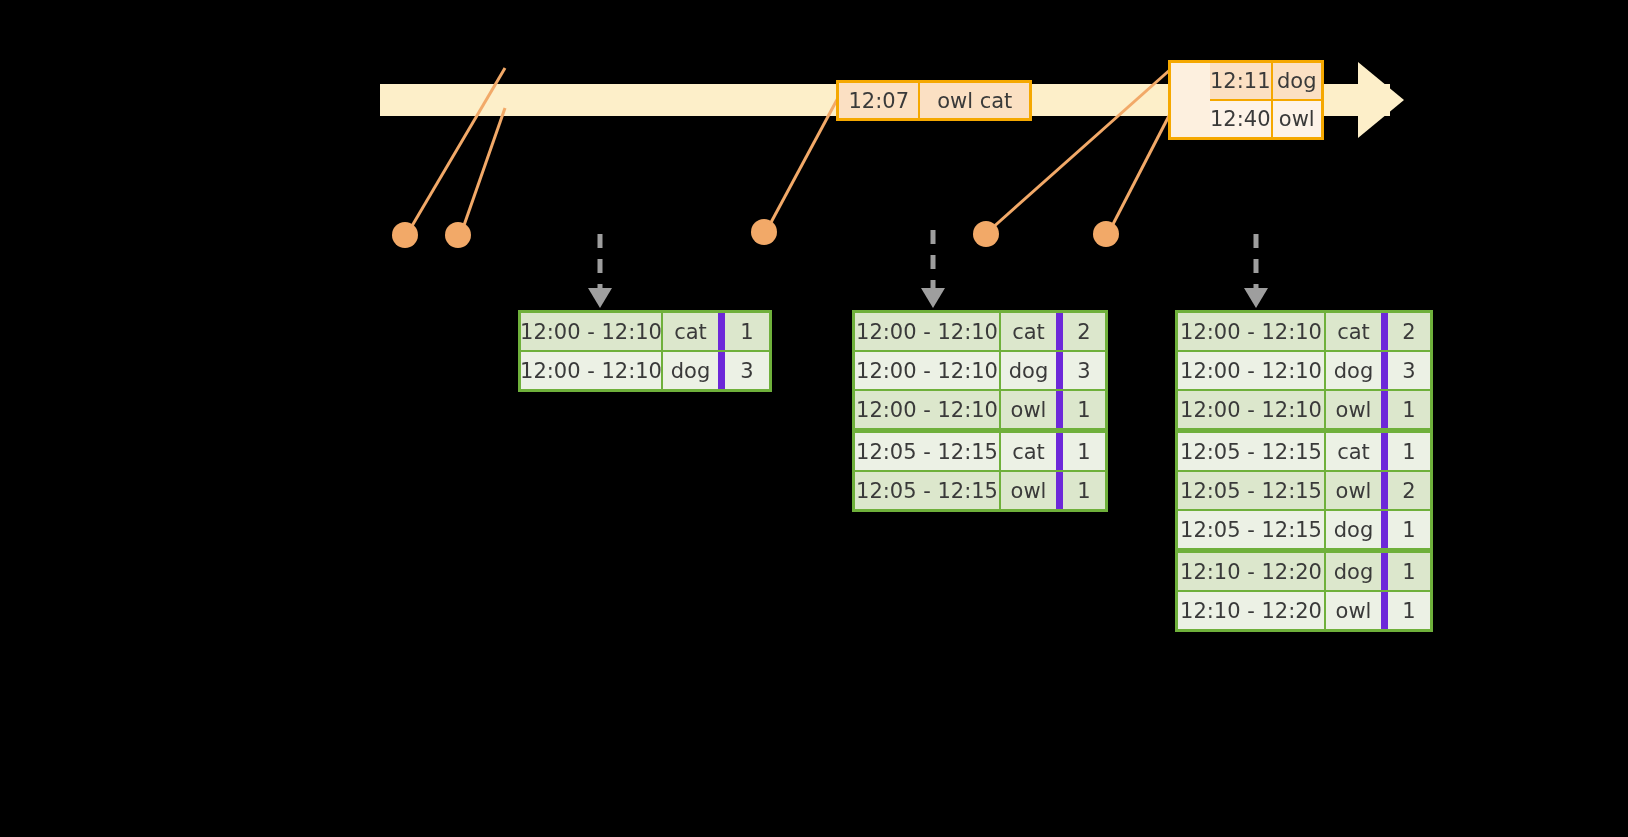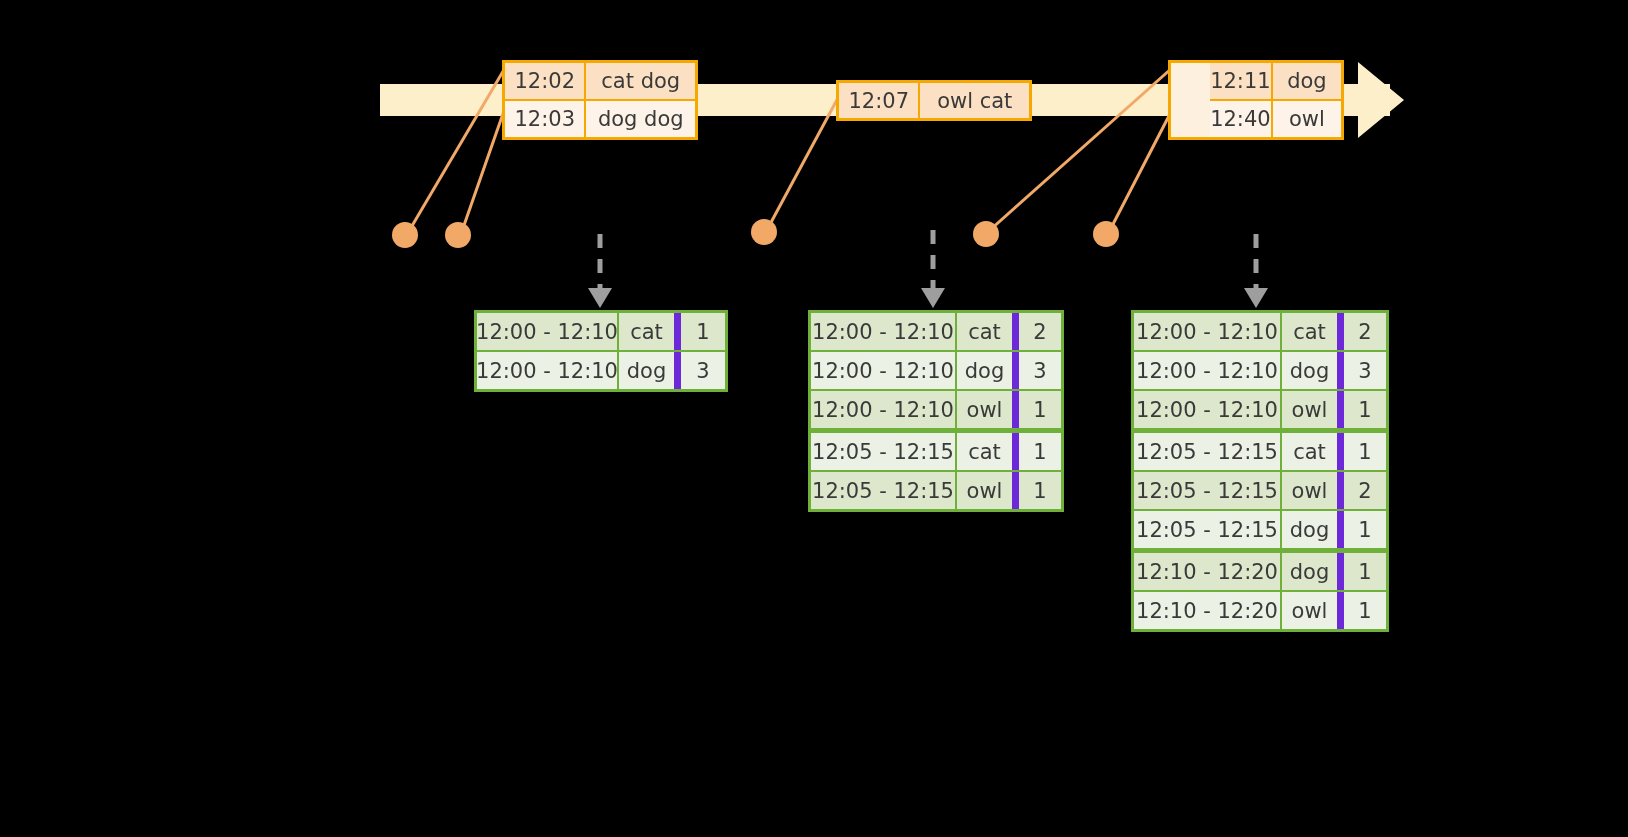--- a/index.html
+++ b/index.html
@@ -38,35 +38,36 @@
     font-size:21px;color:#3a3a3a;background:#FDF3E8;
     box-sizing:border-box;white-space:nowrap;
   }
   .ev-time{width:84px;border-right:2px solid #F5A800;}
   .ev-words{flex:1 1 auto;}
 
   #evt-a{left:502px;top:60px;width:196px;height:80px;}
   #evt-a .ev-words{width:112px;}
   #evt-b{left:836px;top:80px;width:196px;height:41px;}
   #evt-b .ev-words{width:112px;}
-  #evt-c{left:1168px;top:60px;width:176px;height:80px;padding-left:39px;}
+  #evt-c{left:1168px;top:60px;width:156px;height:80px;padding-left:39px;}
   #evt-c .ev-words{width:92px;}
 
   
   .dot{
     position:absolute;width:26px;height:26px;border-radius:50%;
     background:#F2A968;
   }
 
   
   .result-table{
     position:absolute;
     border:3px solid #6FB03B;
     box-sizing:border-box;
     background:#f9a8d4;
+    margin-left:44px;
   }
   .rt-row{display:flex;border-bottom:2px solid #6FB03B;box-sizing:border-box;}
   .rt-row:last-child{border-bottom:none;}
   .rt-row.group-end{border-bottom:5px solid #6FB03B;}
   .rt-cell{
     display:flex;align-items:center;justify-content:center;
     font-size:21px;color:#3a3a3a;box-sizing:border-box;
     height:37px;white-space:nowrap;
   }
   .rt-row.band-a .rt-cell{background:#DCE7CC;}
@@ -102,30 +103,20 @@
       <line x1="933" y1="230" x2="933" y2="290"></line>
       <line x1="1256" y1="234" x2="1256" y2="290"></line>
     </g>
     <g fill="#9E9E9E">
       <polygon points="588,288 612,288 600,308"></polygon>
       <polygon points="921,288 945,288 933,308"></polygon>
       <polygon points="1244,288 1268,288 1256,308"></polygon>
     </g>
   </svg>
 
-  <div class="event-box" id="evt-a">
-    <div class="event-row shade">
-      <div class="ev-cell ev-time">12:02</div>
-      <div class="ev-cell ev-words">cat dog</div>
-    </div>
-    <div class="event-row">
-      <div class="ev-cell ev-time">12:03</div>
-      <div class="ev-cell ev-words">dog dog</div>
-    </div>
-  </div>
 
   <div class="event-box" id="evt-b">
     <div class="event-row shade">
       <div class="ev-cell ev-time">12:07</div>
       <div class="ev-cell ev-words">owl cat</div>
     </div>
   </div>
 
   <div class="event-box" id="evt-c">
     <div class="event-row shade">

